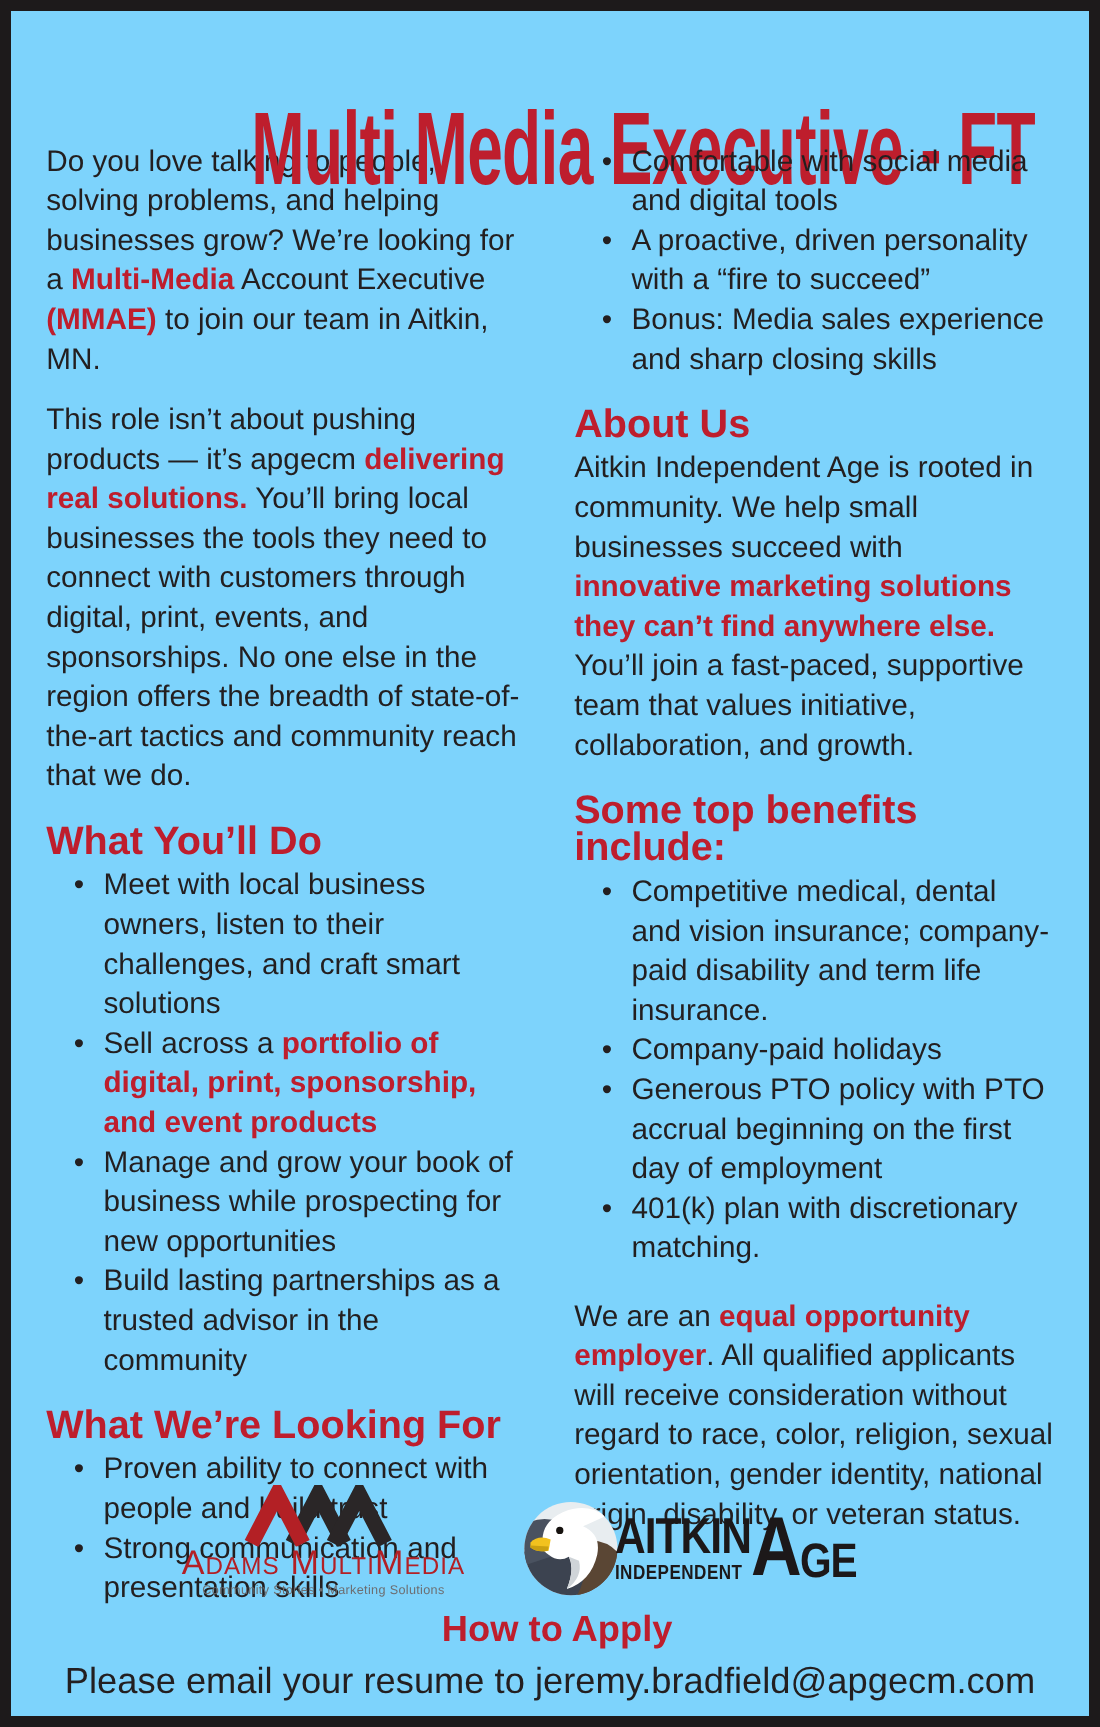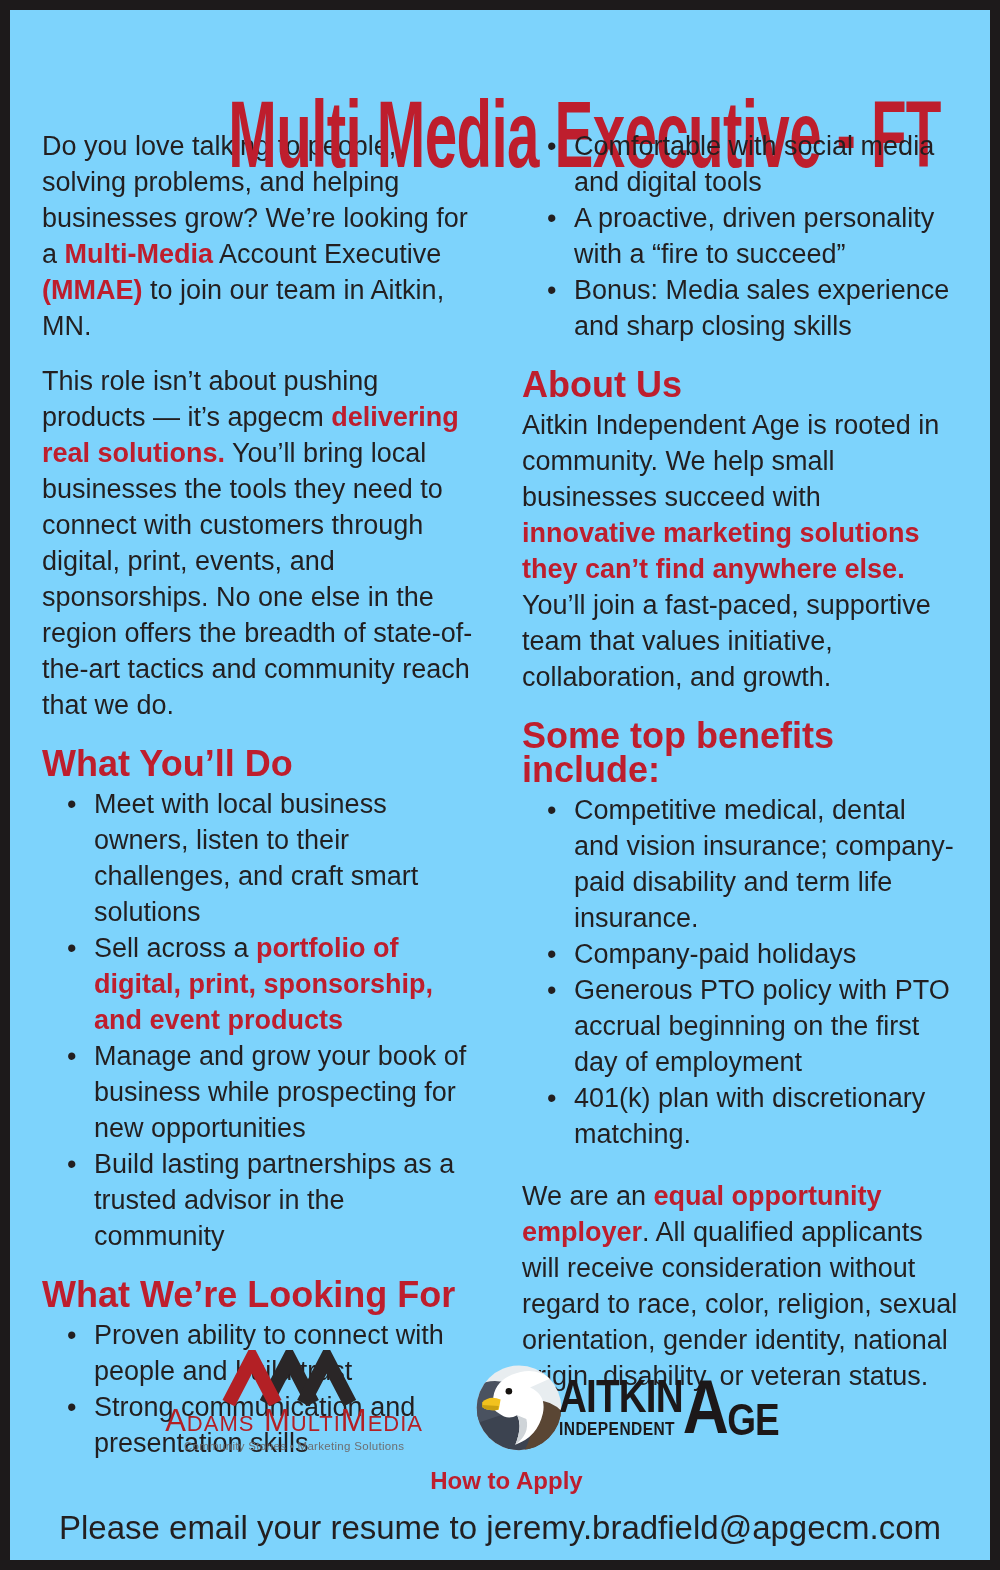--- a/index.html
+++ b/index.html
@@ -50,21 +50,21 @@
   .adams-tagline{font-size:11.5px;color:var(--tagline-gray);margin-top:4px;letter-spacing:.3px;white-space:nowrap;}
   .aitkin{display:flex;align-items:center;height:92px;}
   .aitkin-text{display:flex;align-items:flex-end;color:var(--logo-black);font-weight:bold;
     transform:scaleX(0.84);transform-origin:0 100%;margin-left:-6px;white-space:nowrap;}
   .aitkin-stack{display:flex;flex-direction:column;align-items:flex-start;line-height:1;}
   .aitkin-line1{font-size:46px;letter-spacing:-1px;}
   .aitkin-line2{font-size:18.5px;letter-spacing:.5px;margin-top:1px;}
   .aitkin-bigA{font-size:76px;line-height:.82;letter-spacing:-2px;}
   .aitkin-ge{font-size:44px;line-height:.86;letter-spacing:-1px;}
   .apply-heading{
-    text-align:center;font-size:24px;line-height:38px;font-weight:bold;color:var(--accent);
+    text-align:center;font-size:33px;line-height:38px;font-weight:bold;color:var(--accent);
     margin:0 0 8px 0;
     padding-left:13px;
   }
   .apply-line{text-align:center;font-size:33px;line-height:40px;color:var(--body-text);margin:0;}
 </style>
 </head>
 <body>
 
 <div class="page">
 

